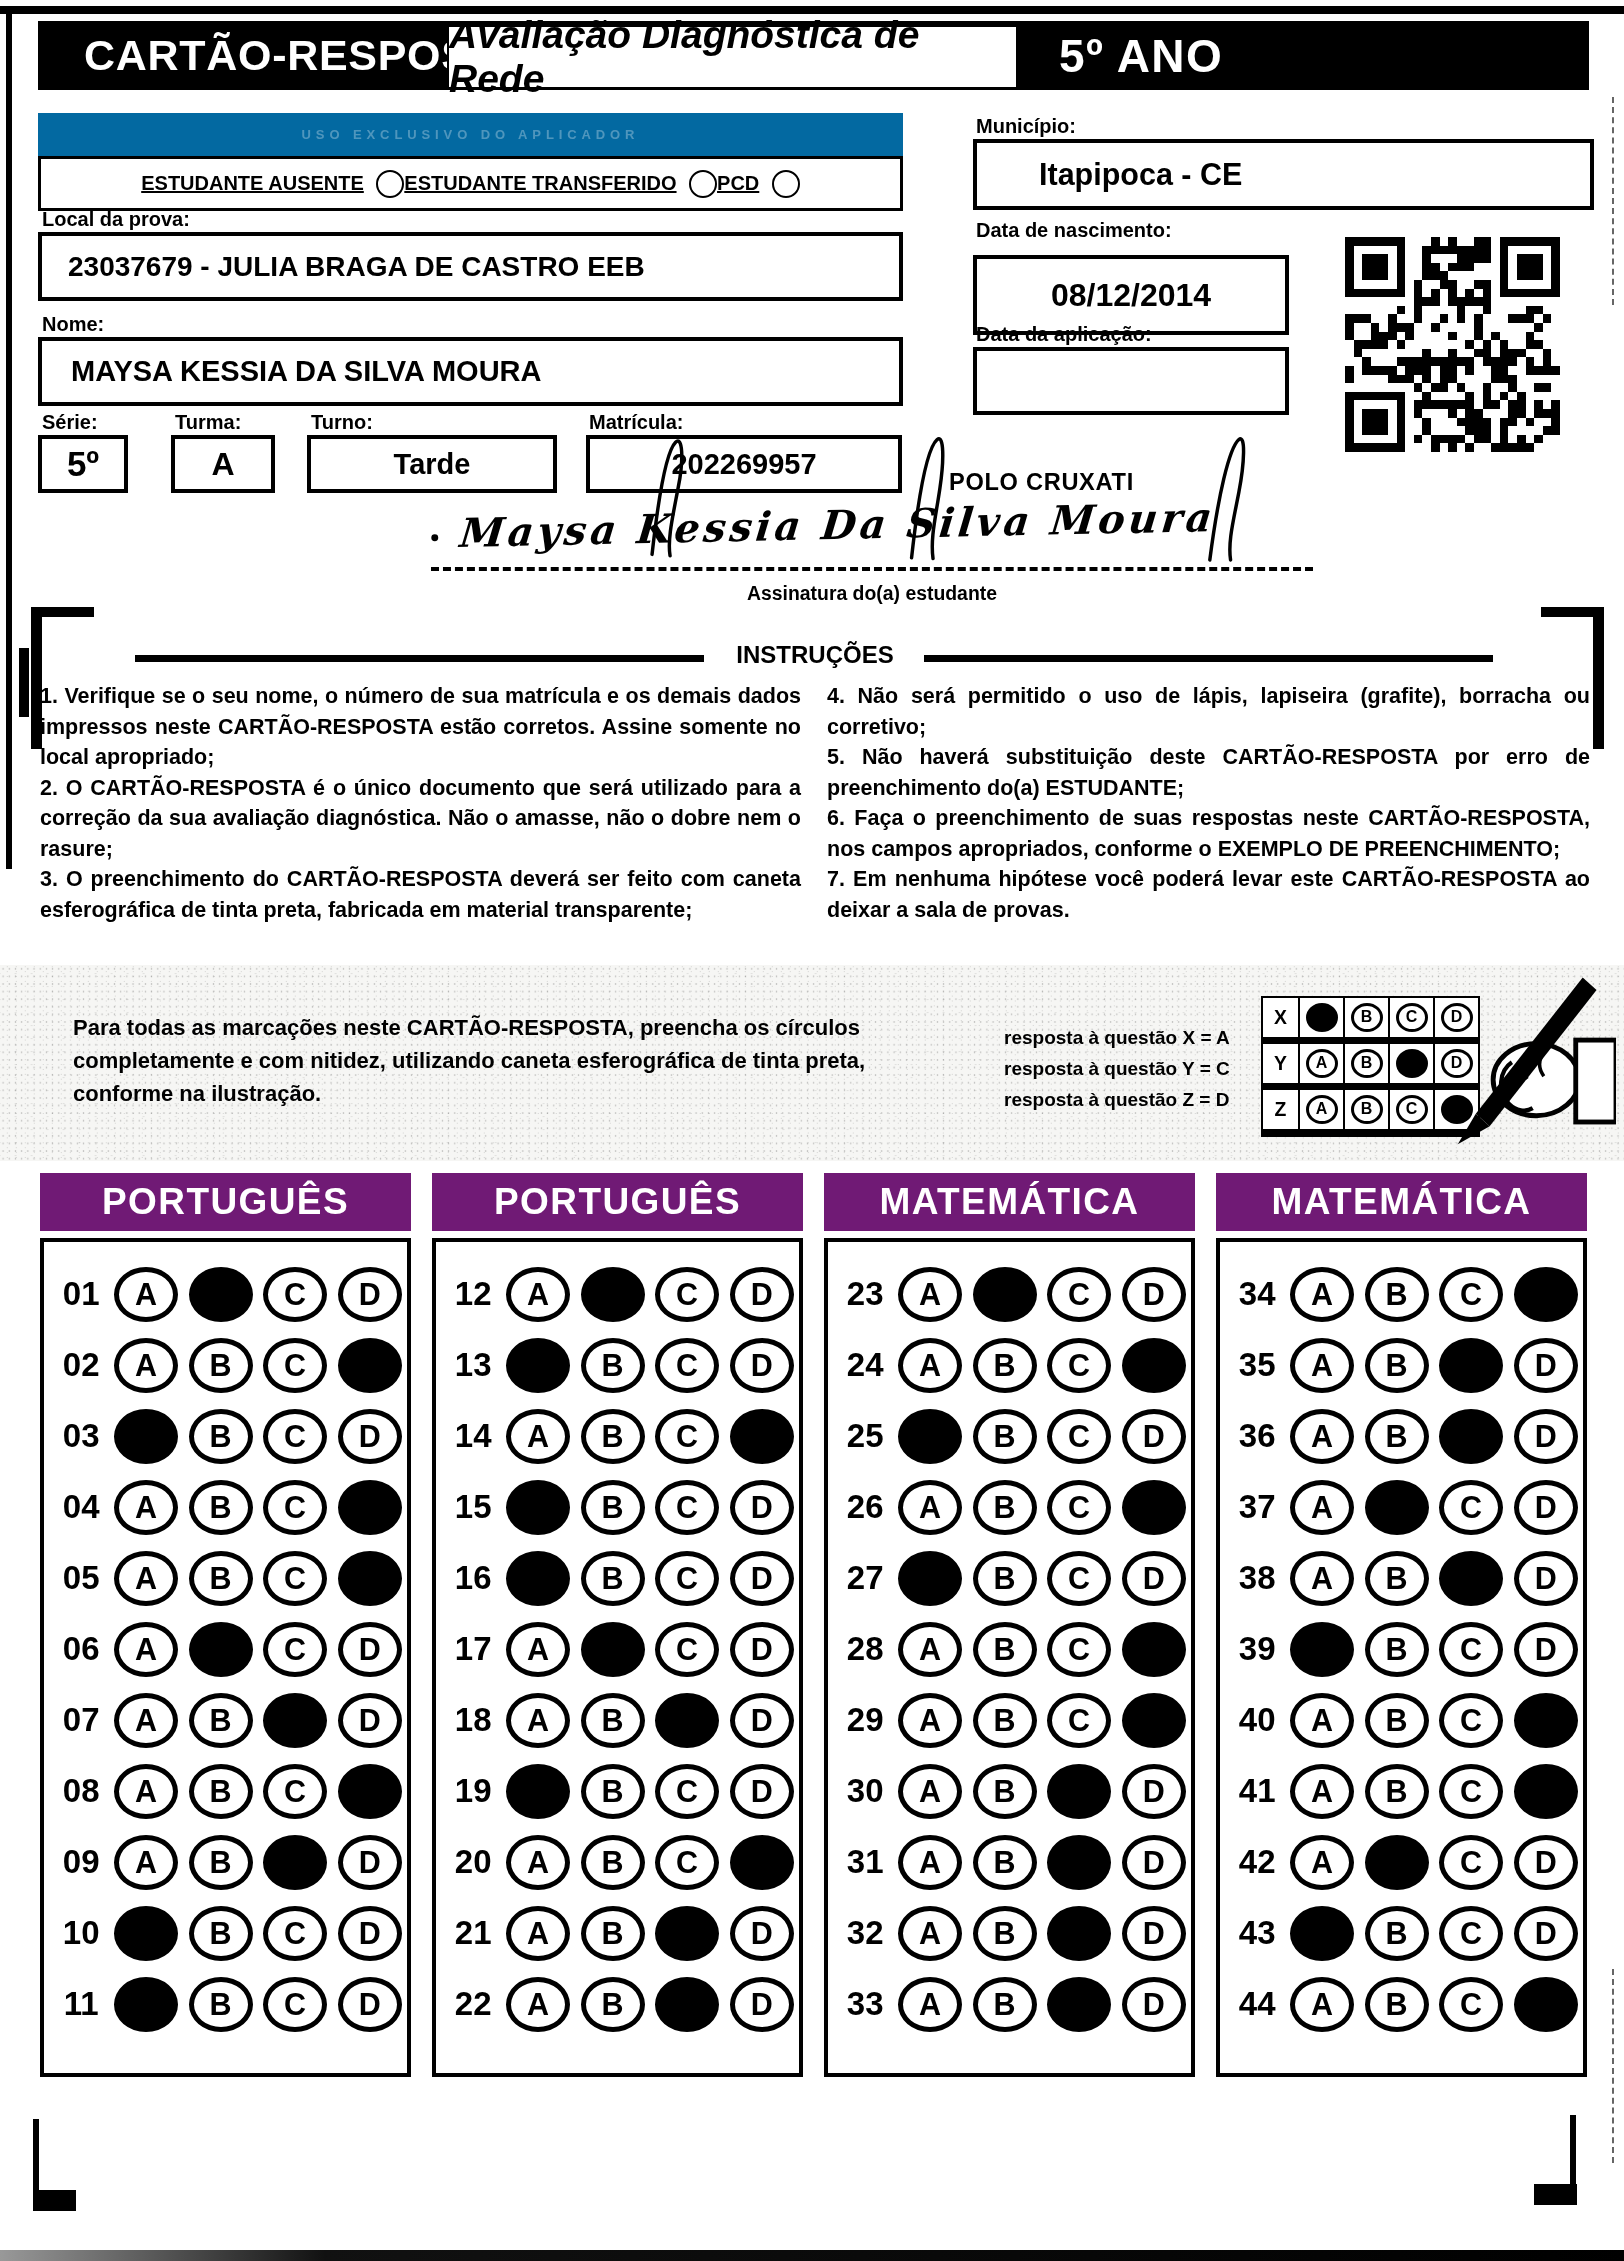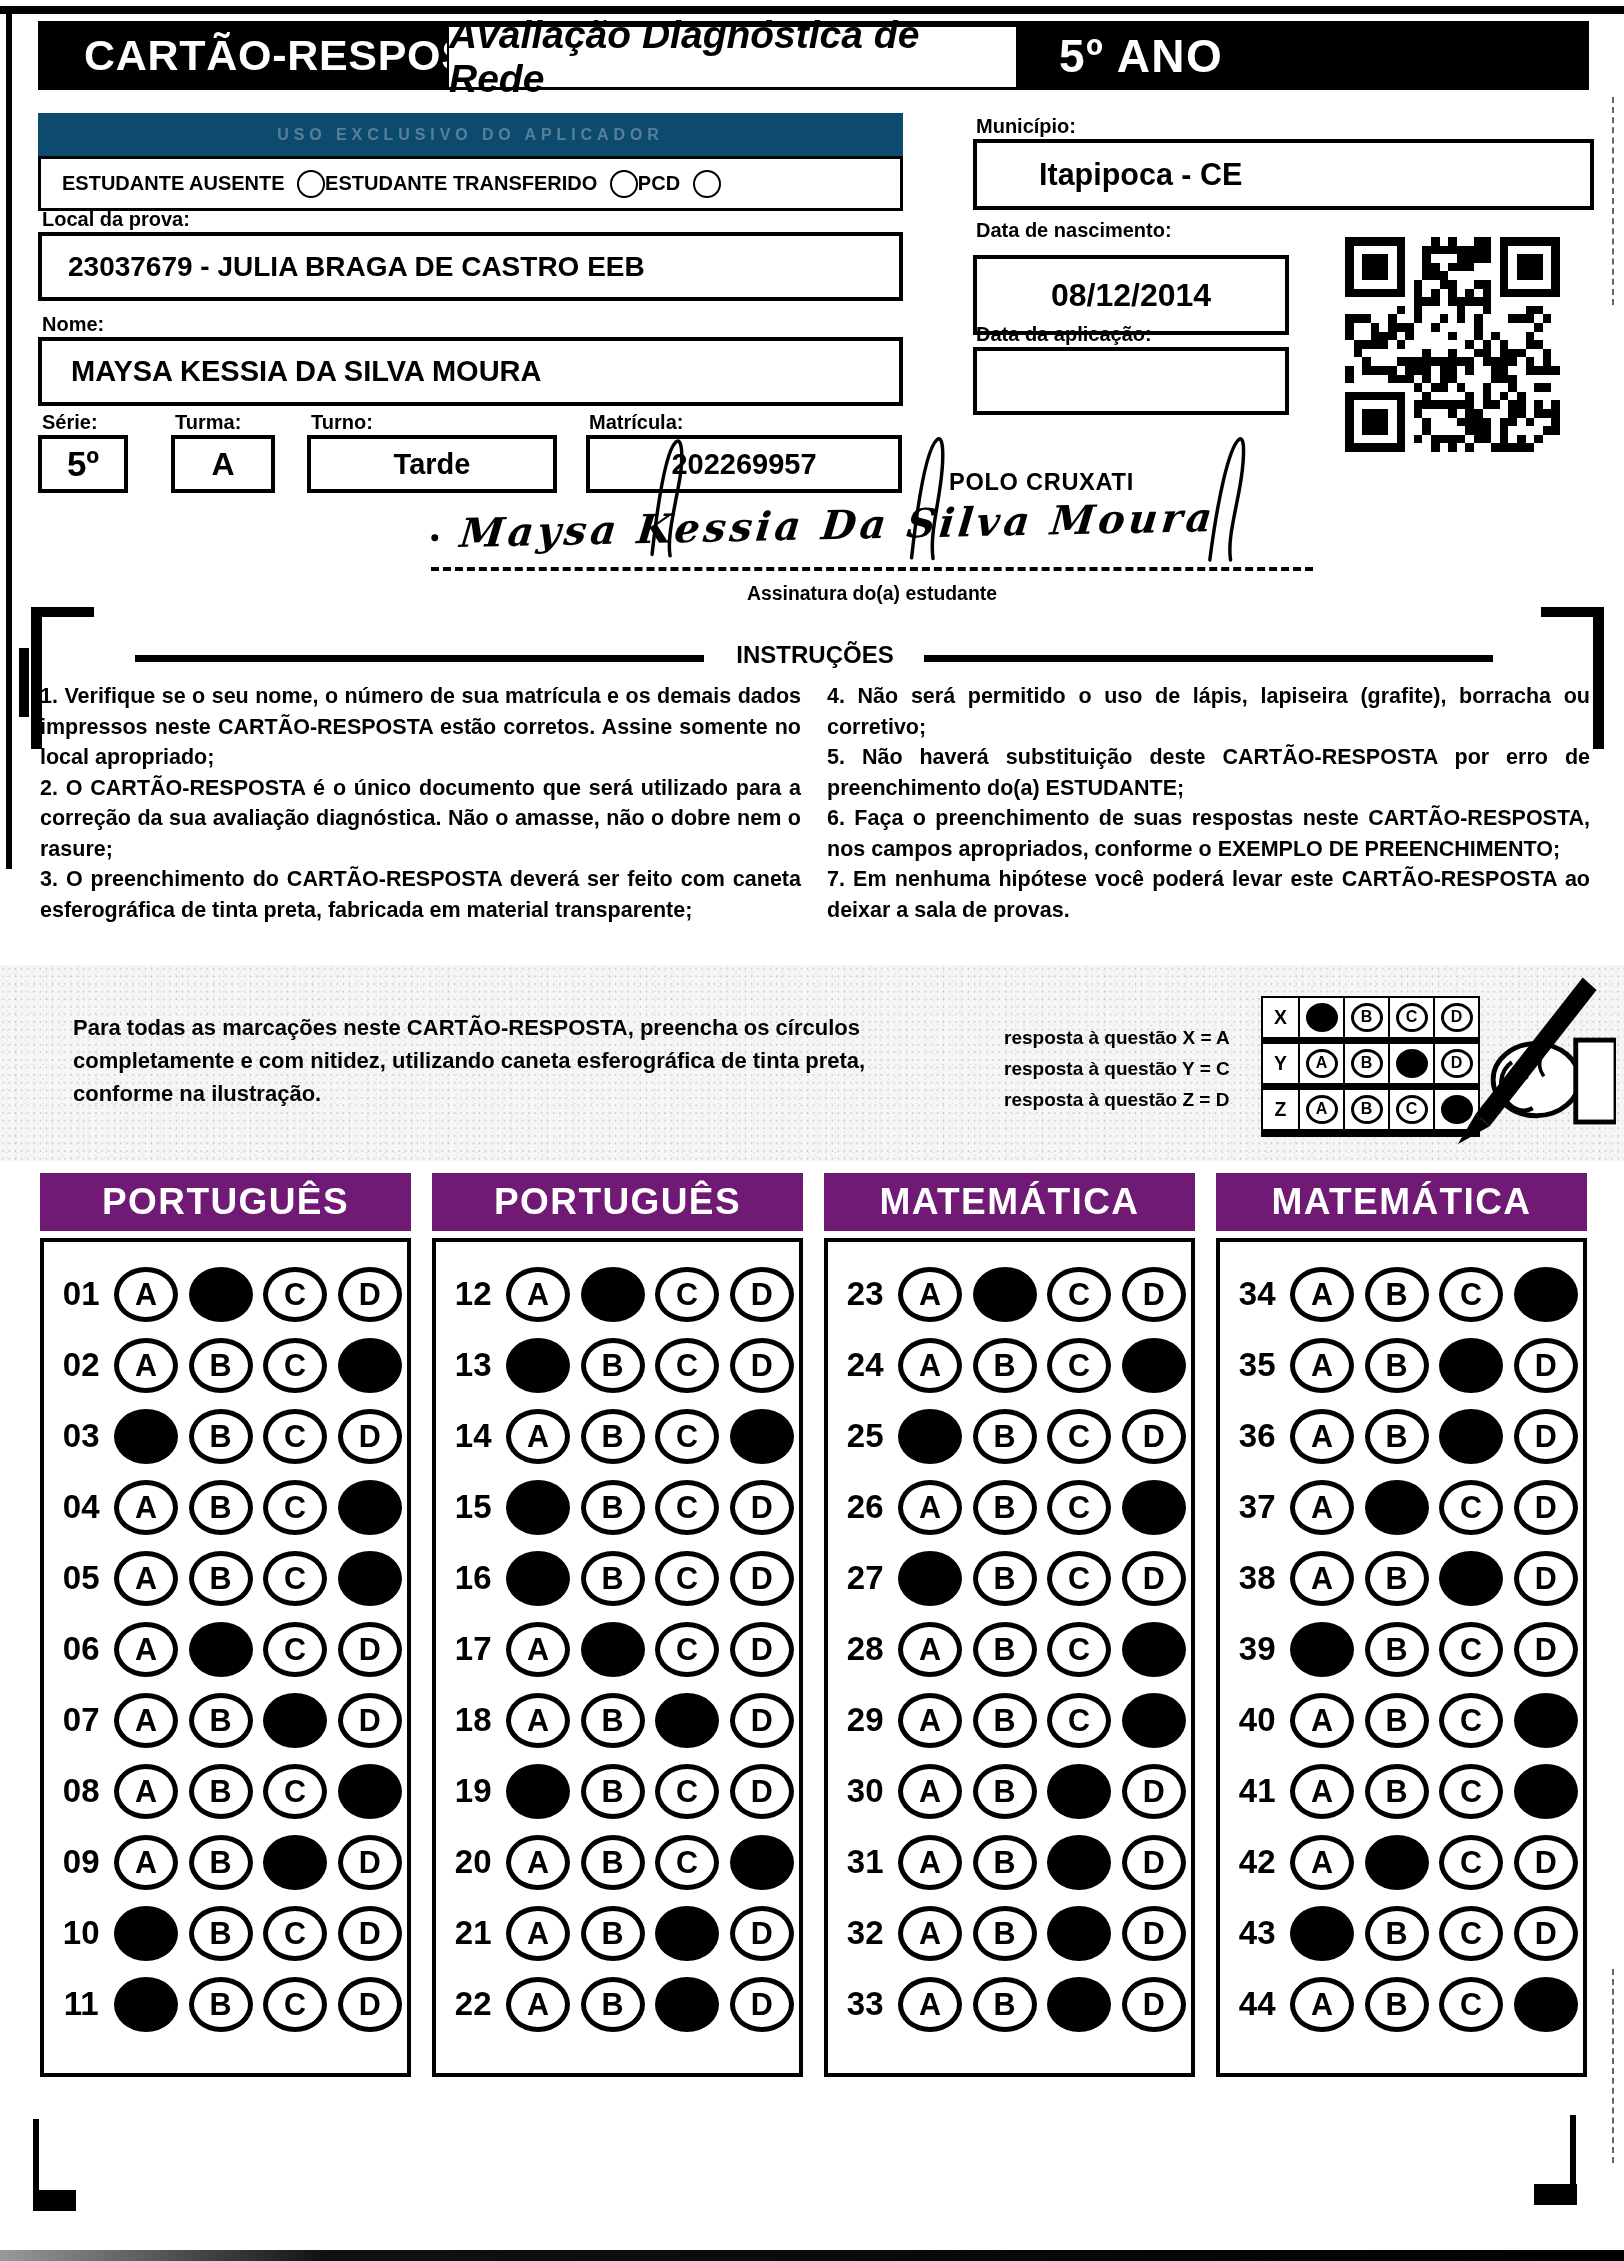--- a/index.html
+++ b/index.html
@@ -27,24 +27,24 @@
   #header-bar{position:absolute;left:38px;top:21px;width:1551px;height:69px;background:#000;}
   #card-title{position:absolute;left:46px;top:0;height:69px;display:flex;align-items:center;
               color:#fff;font-size:43px;font-weight:700;letter-spacing:0.7px;}
   #exam-box{position:absolute;left:409px;top:3.5px;width:567px;height:60px;background:#fff;border:2.8px solid #000;
             display:flex;align-items:center;justify-content:center;font-size:39px;font-weight:700;font-style:italic;}
   #grade{position:absolute;left:1021px;top:0;height:69px;display:flex;align-items:center;
          color:#fff;font-size:46px;font-weight:700;letter-spacing:1.4px;}
 
   
   #applicator{position:absolute;left:38px;top:113px;width:865px;}
-  #app-bar{height:43px;background:#0c4a6e;display:flex;align-items:center;justify-content:center;
-           color:rgba(255,255,255,0.30);font-size:16px;font-weight:700;letter-spacing:4.9px;}
+  #app-bar{height:43px;background:#0369a1;display:flex;align-items:center;justify-content:center;
+           color:rgba(255,255,255,0.30);font-size:13px;font-weight:700;letter-spacing:4.9px;}
   #app-options{height:49px;border:3.5px solid #000;display:flex;align-items:center;
-               justify-content:flex-start;padding:0 21px;box-sizing:content-box;background:#fff;}
+               justify-content:center;padding:0 21px;box-sizing:content-box;background:#fff;text-decoration:underline;}
   .app-opt{display:flex;align-items:center;gap:12.5px;font-size:20px;font-weight:700;}
   .app-circle{width:28px;height:28px;border:2.8px solid #000;border-radius:50%;background:#fff;box-sizing:border-box;}
 
   
   .flabel{position:absolute;font-size:20px;font-weight:700;}
   .fbox{position:absolute;border:4.2px solid #000;background:#fff;display:flex;align-items:center;
         font-weight:700;box-sizing:border-box;}
 
   #local-box{left:38px;top:232px;width:865px;height:69px;font-size:28px;padding-left:26px;}
   #nome-box{left:38px;top:337px;width:865px;height:69px;font-size:29px;padding-left:29px;}

